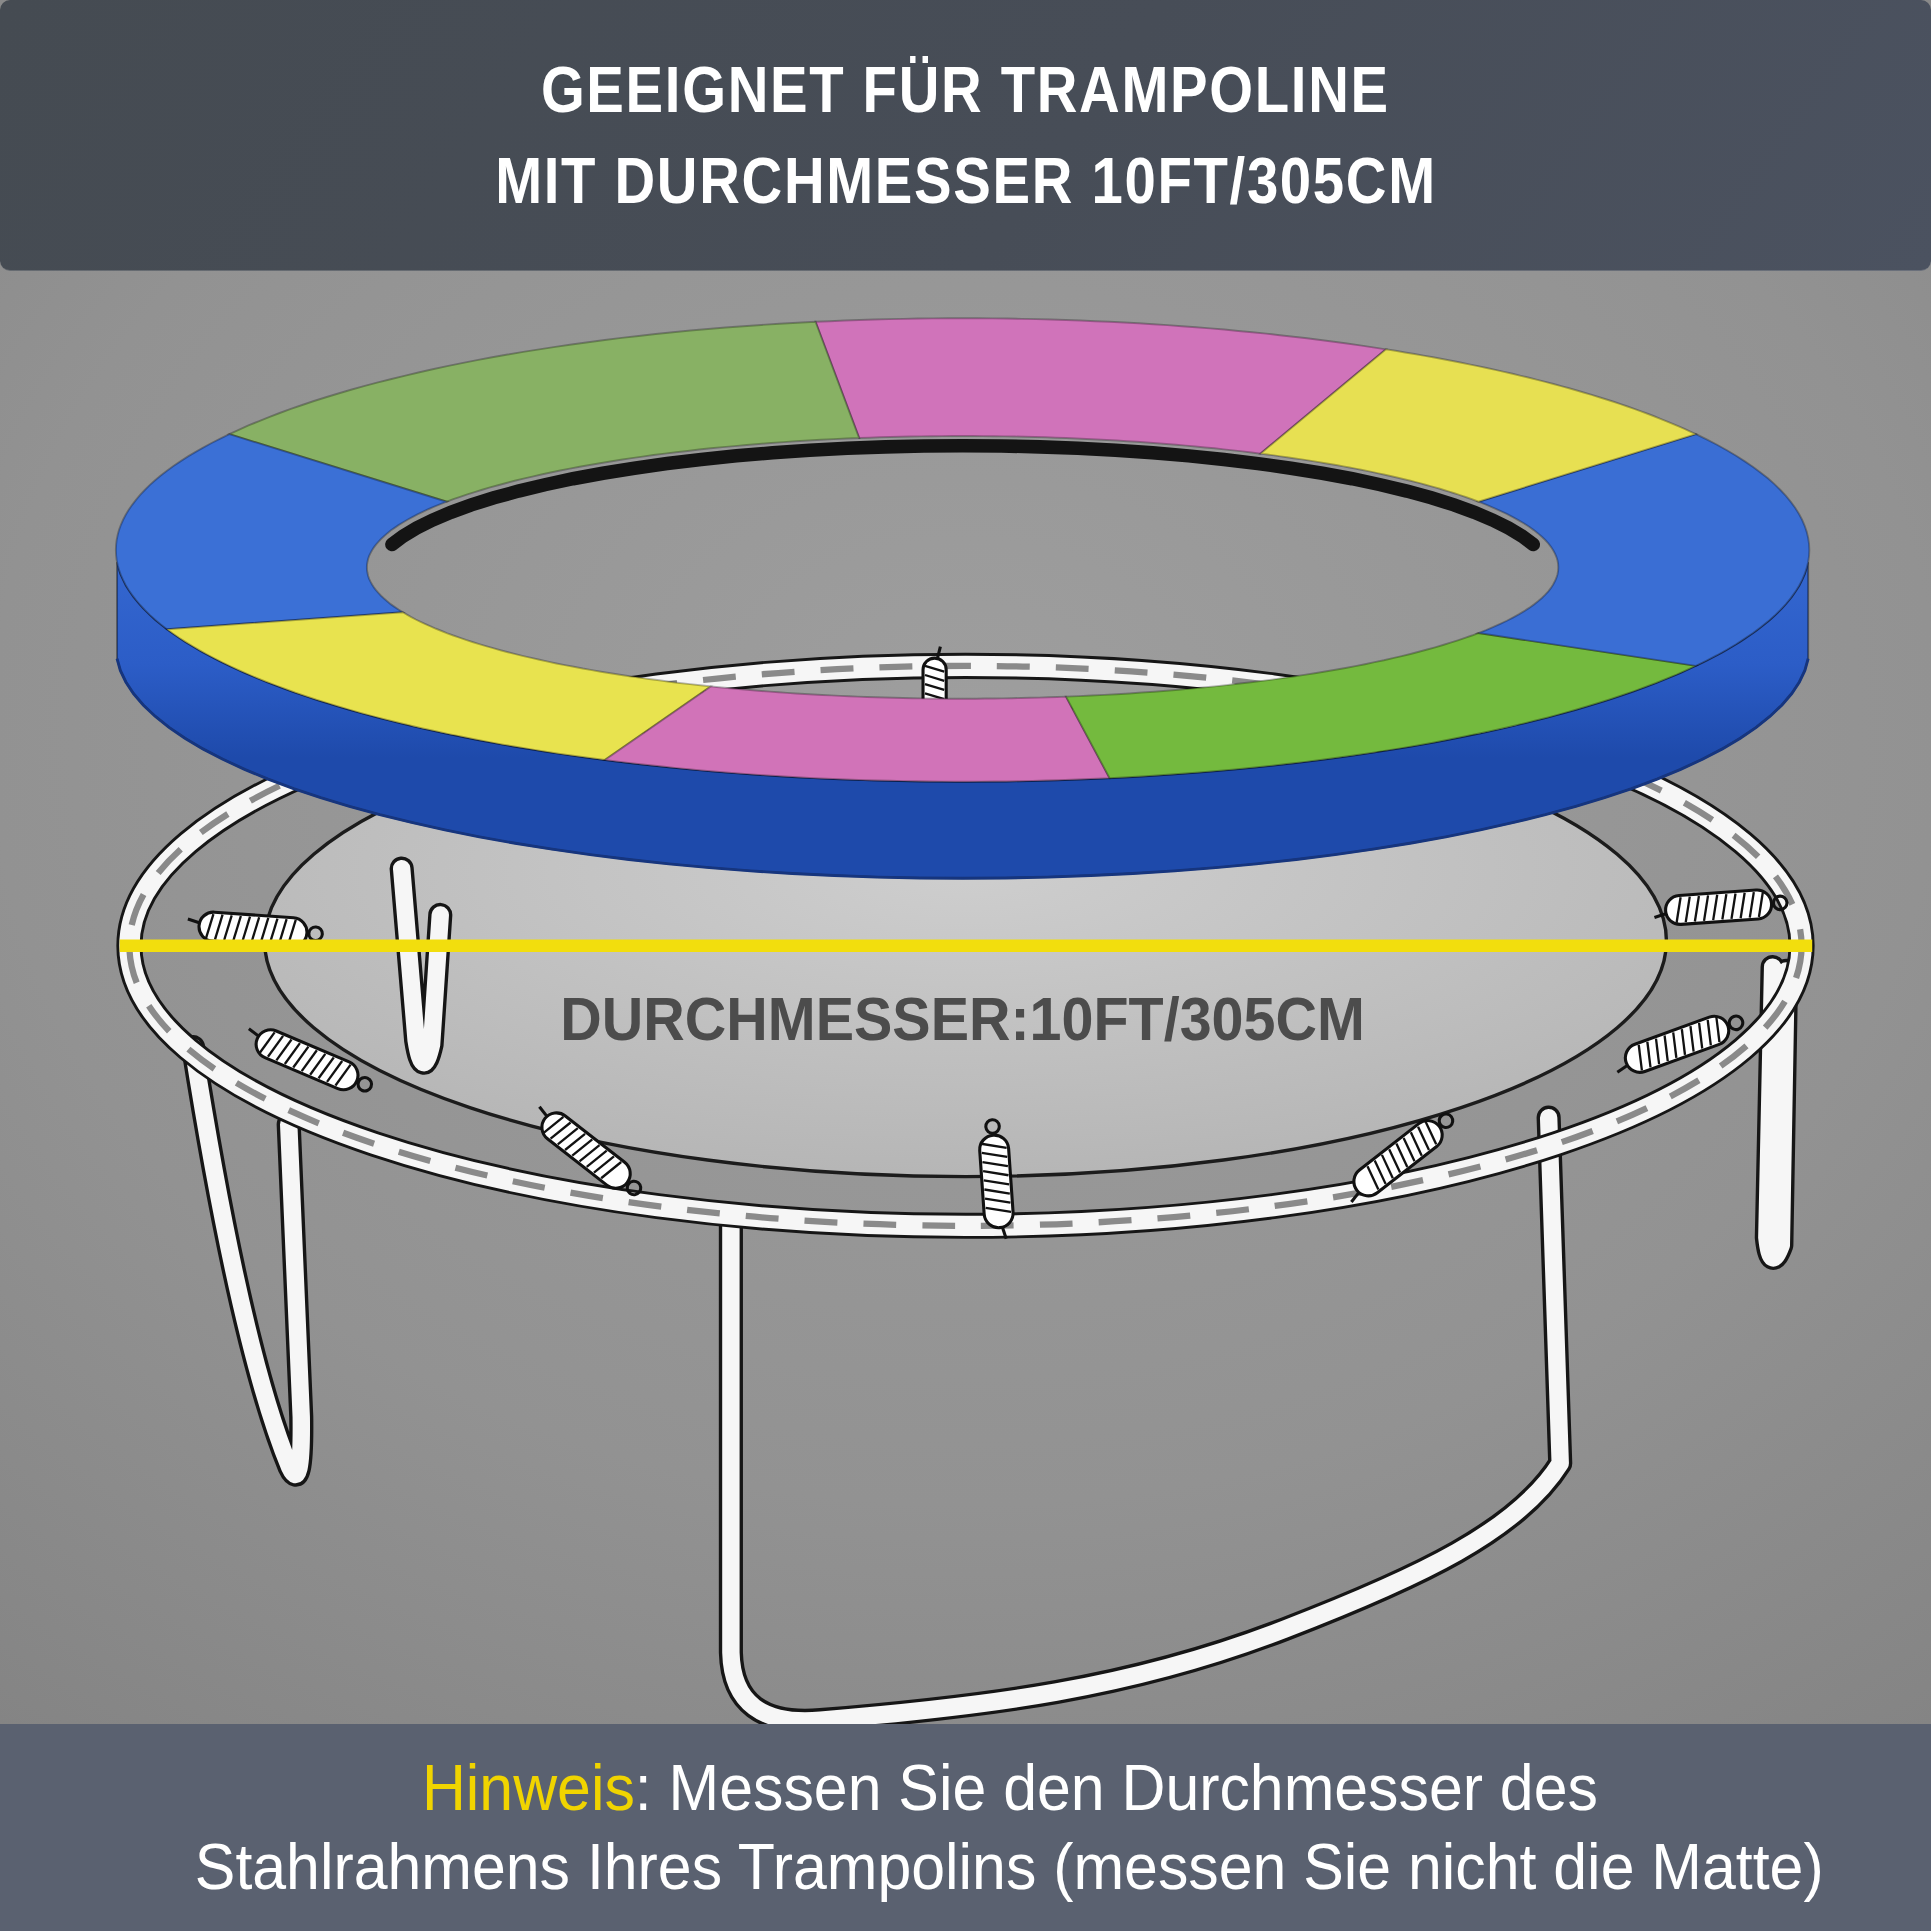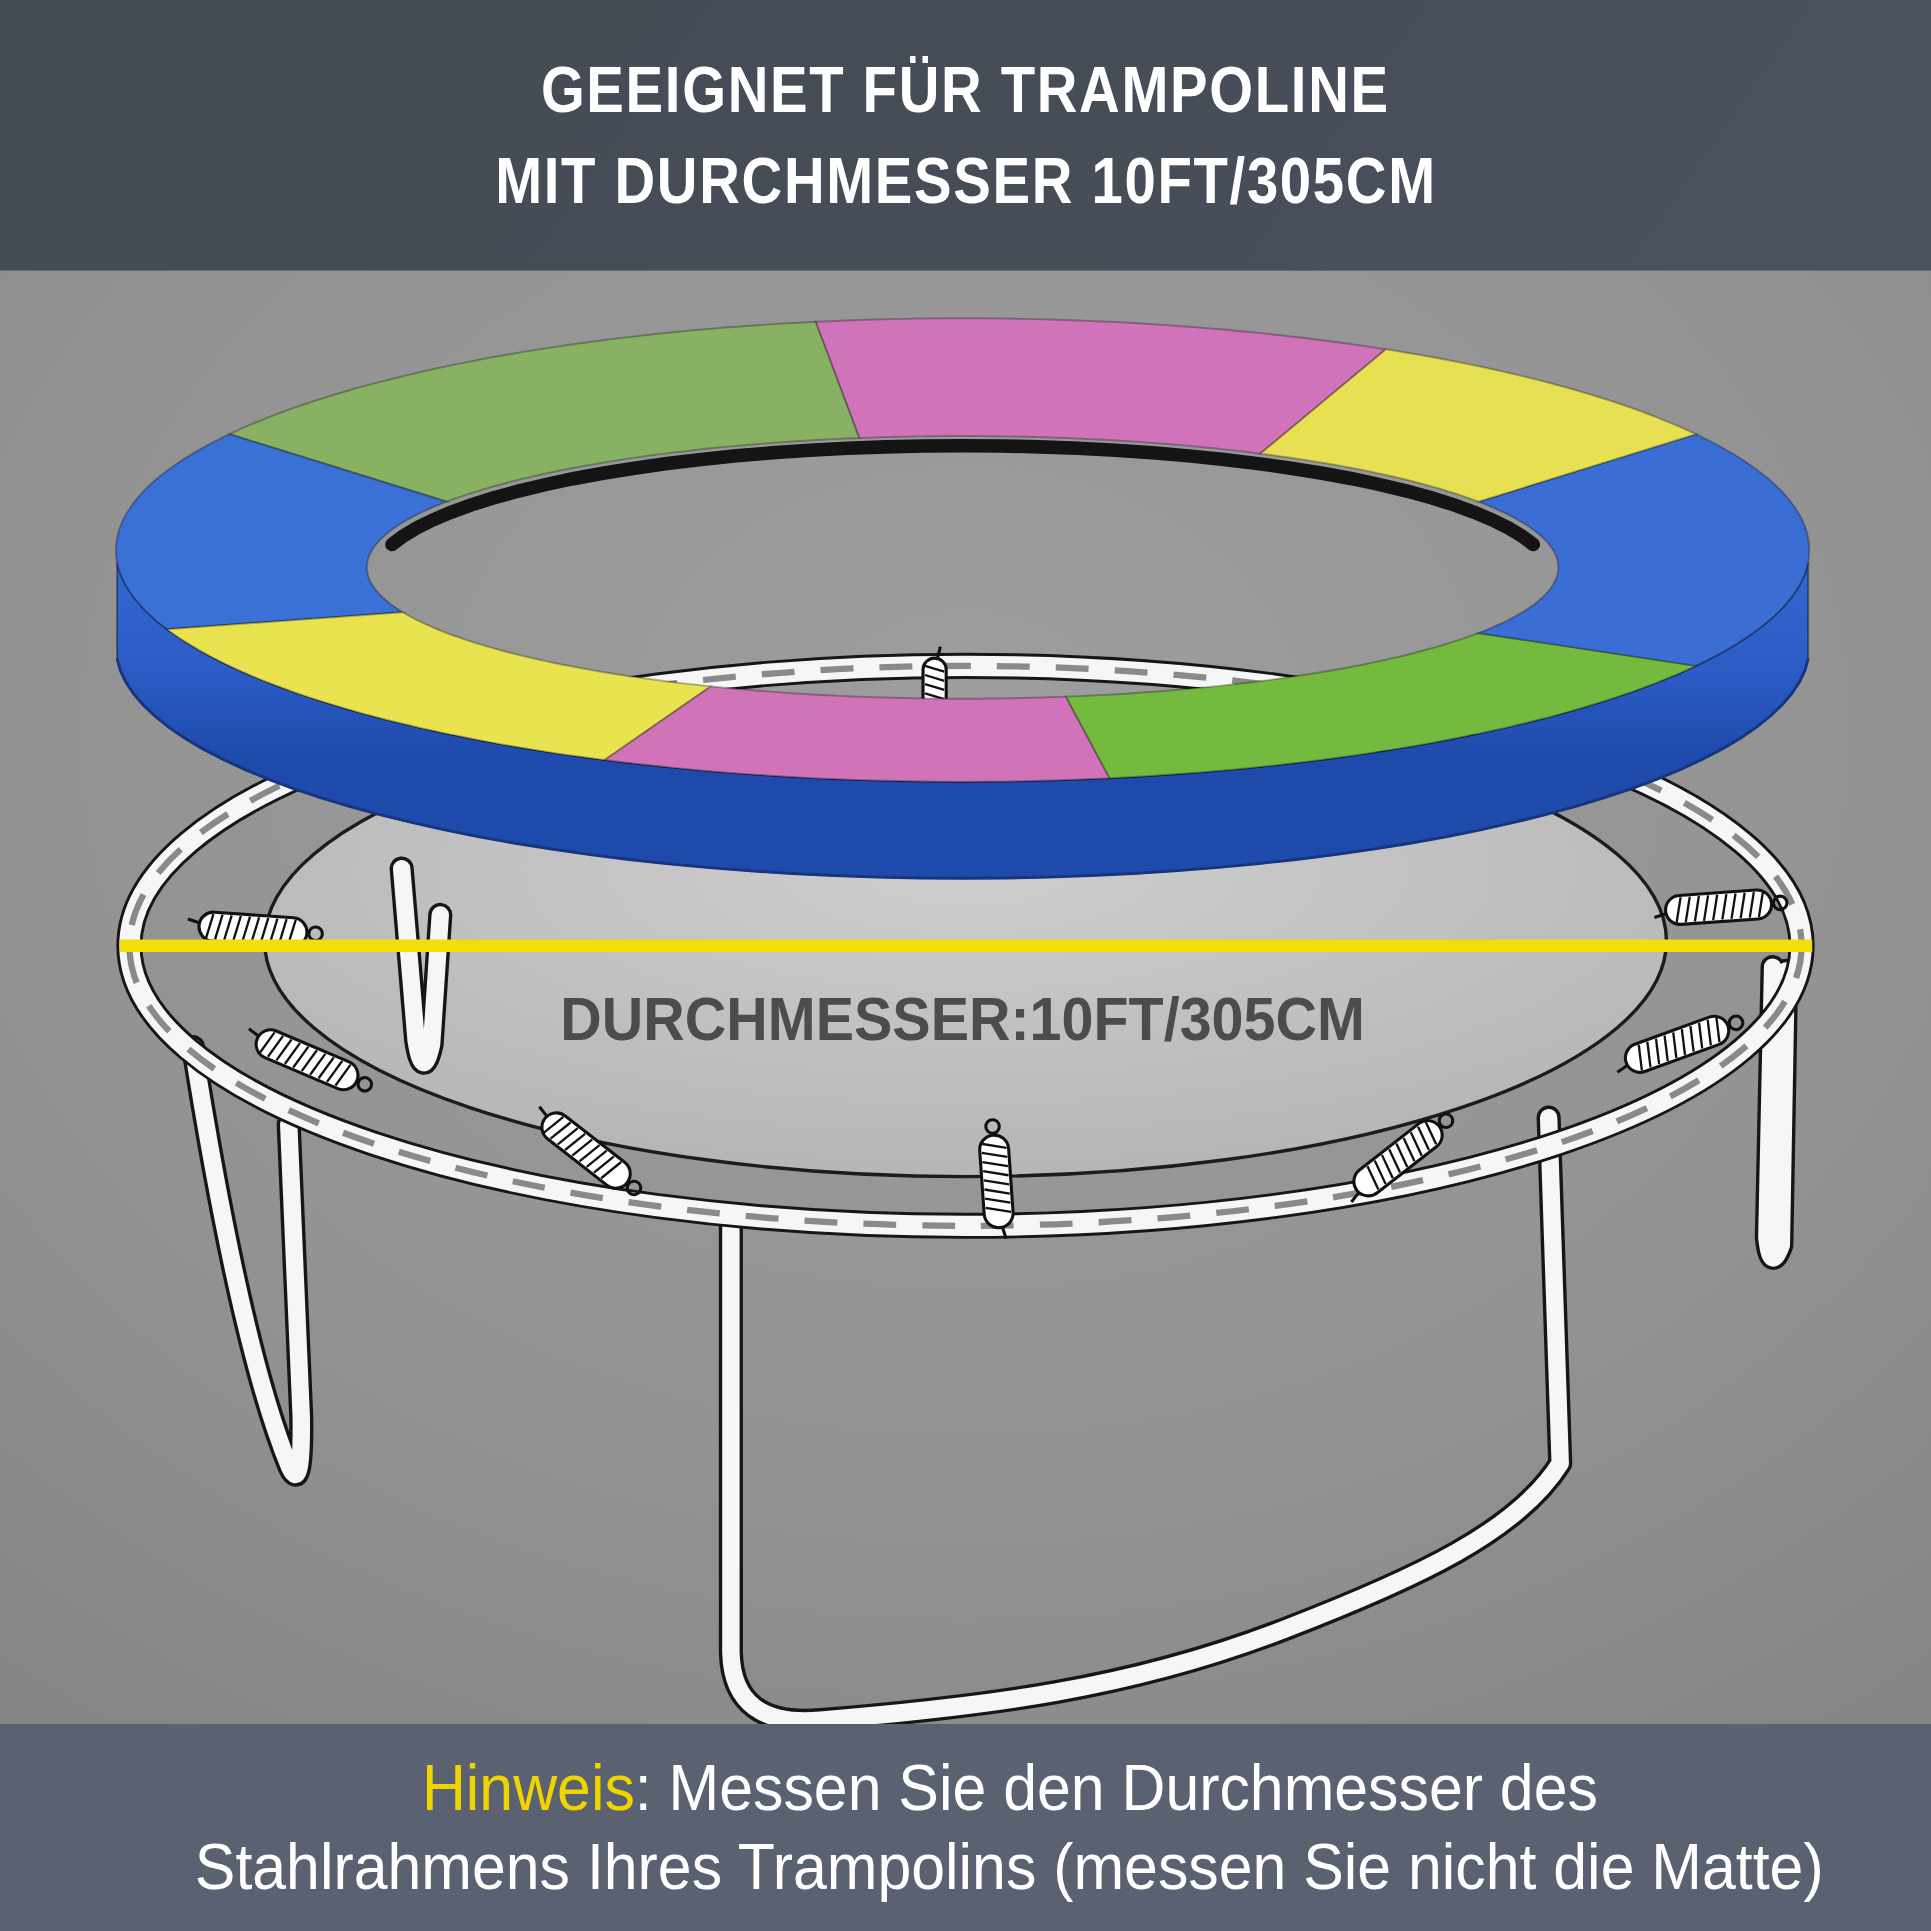--- a/index.html
+++ b/index.html
@@ -5,21 +5,21 @@
   html,body{margin:0;padding:0;background:#666;}
   .canvas{
     position:relative;width:1931px;height:1931px;overflow:hidden;
     font-family:"Liberation Sans","DejaVu Sans",sans-serif;
     background:radial-gradient(ellipse 120% 95% at 50% 38%, #9e9e9e 0%, #929292 42%, #828282 72%, #6e6e6e 100%);
   }
   .top-banner{
     position:absolute;left:0;top:0;width:1931px;height:270px;
     background:linear-gradient(125deg,#454b52 0%,#474d57 55%,#4b5260 100%);
     display:flex;flex-direction:column;align-items:center;justify-content:center;
-    gap:27px;z-index:5;border-bottom:1.9px solid rgba(255,255,255,0.18);
+    gap:27px;z-index:5;border-bottom:1.9px solid rgba(255,255,255,0.18);border-radius:10px;
   }
   .top-banner .line{
     color:#ffffff;font-size:64px;font-weight:700;letter-spacing:1.9px;white-space:nowrap;
     transform:scaleX(0.88);transform-origin:center;line-height:1;
   }
   .stage{position:absolute;left:0;top:270px;width:1650px;height:1454px;}
   .stage svg{display:block;width:1931px;height:1454px;}
   .bottom-banner{
     position:absolute;left:0;top:1724px;width:1931px;height:207px;
     background:#5a6170;z-index:5;

